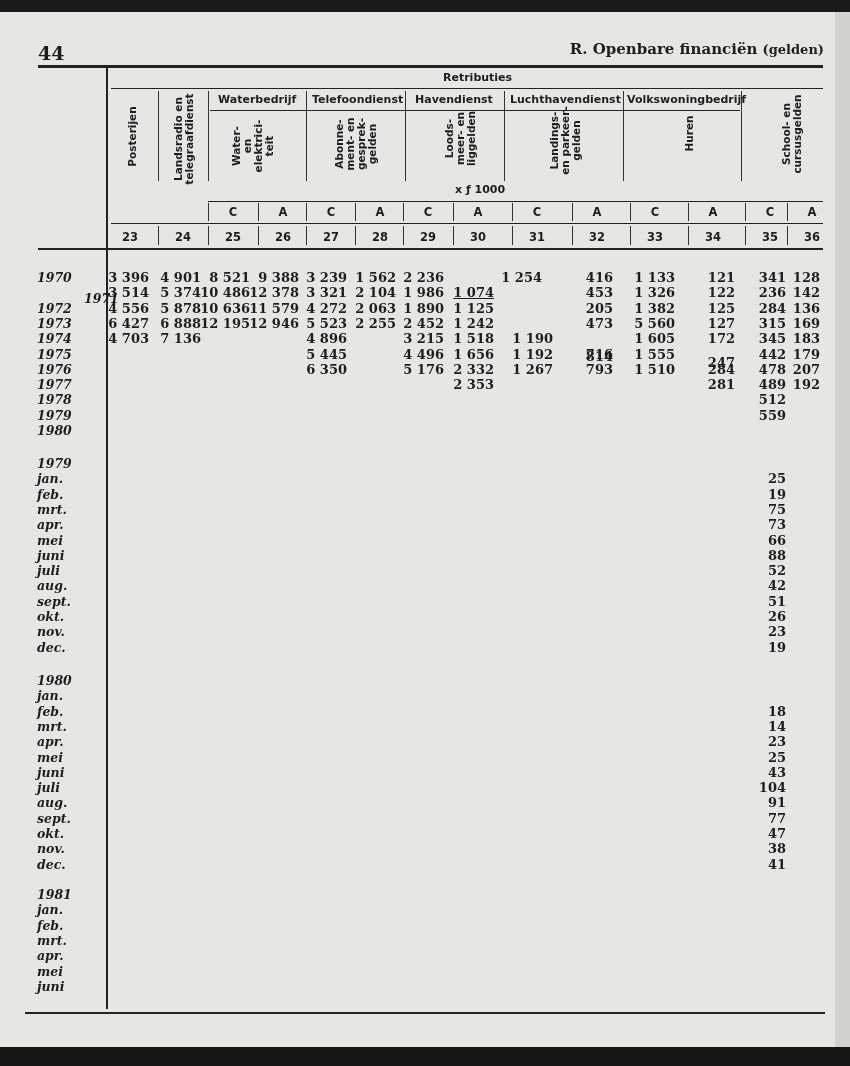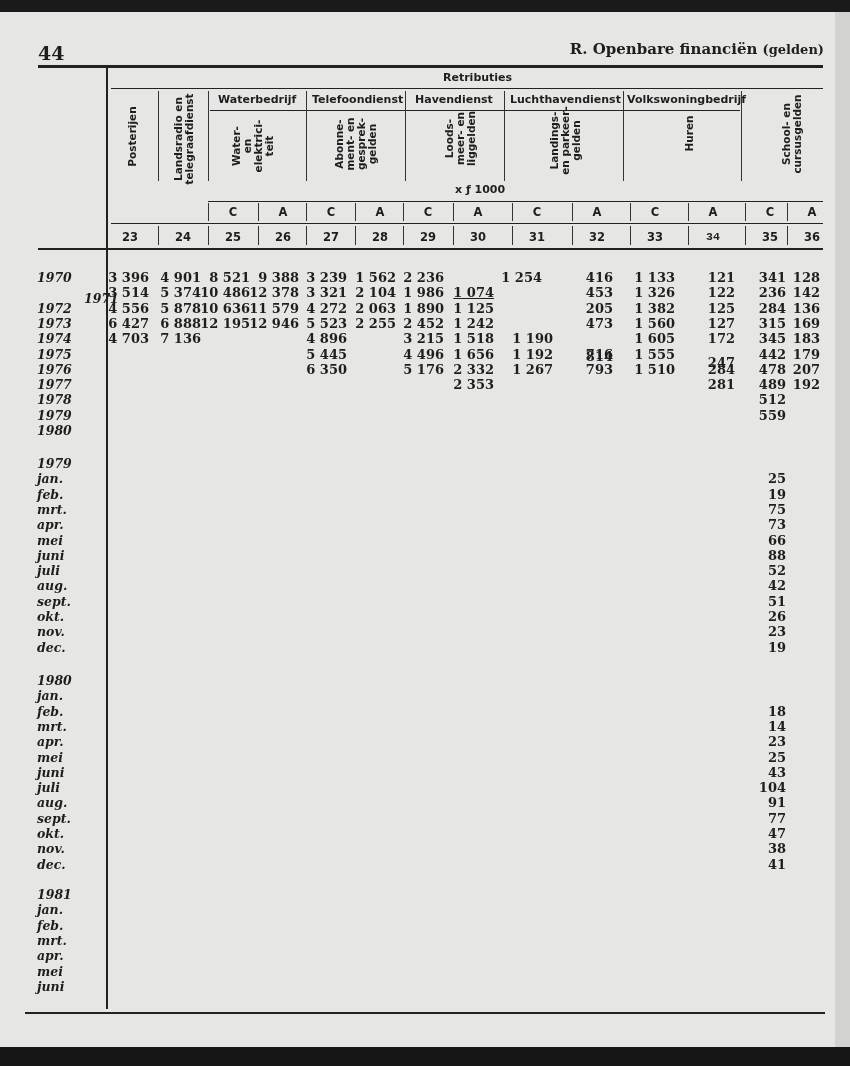--- a/index.html
+++ b/index.html
@@ -123,21 +123,21 @@
     <div class="cell" style="left: 413px; top: 230px; width: 30px;">29</div>
     <div class="vline" style="left: 403px; top: 226px; height: 19px;"></div>
     <div class="cell" style="left: 463px; top: 230px; width: 30px;">30</div>
     <div class="vline" style="left: 453px; top: 226px; height: 19px;"></div>
     <div class="cell" style="left: 522px; top: 230px; width: 30px;">31</div>
     <div class="vline" style="left: 512px; top: 226px; height: 19px;"></div>
     <div class="cell" style="left: 582px; top: 230px; width: 30px;">32</div>
     <div class="vline" style="left: 572px; top: 226px; height: 19px;"></div>
     <div class="cell" style="left: 640px; top: 230px; width: 30px;">33</div>
     <div class="vline" style="left: 630px; top: 226px; height: 19px;"></div>
-    <div class="cell" style="left: 698px; top: 230px; width: 30px; font-family: Liberation Mono, monospace;">34</div>
+    <div class="cell" style="left: 698px; top: 230px; width: 30px;">34</div>
     <div class="vline" style="left: 688px; top: 226px; height: 19px;"></div>
     <div class="cell" style="left: 755px; top: 230px; width: 30px;">35</div>
     <div class="vline" style="left: 745px; top: 226px; height: 19px;"></div>
     <div class="cell" style="left: 797px; top: 230px; width: 30px;">36</div>
     <div class="vline" style="left: 787px; top: 226px; height: 19px;"></div>
   </div>
 <div id="body">
     <div class="rowlbl" style="top: 270px;">1970</div>
     <div class="rowlbl" style="top: 291px; margin-left: 47px;">1971</div>
     <div class="rowlbl" style="top: 300.6px;">1972</div>
@@ -199,21 +199,21 @@
     <div class="num" style="left: 543px; width: 70px; top: 270px;">416</div>
     <div class="num" style="left: 543px; width: 70px; top: 285.3px;">453</div>
     <div class="num" style="left: 543px; width: 70px; top: 300.6px;">205</div>
     <div class="num" style="left: 543px; width: 70px; top: 315.9px;">473</div>
     <div class="num" style="left: 543px; width: 70px; top: 349px;">814</div>
     <div class="num" style="left: 543px; width: 70px; top: 346.5px;">716</div>
     <div class="num" style="left: 543px; width: 70px; top: 361.8px;">793</div>
     <div class="num" style="left: 605px; width: 70px; top: 270px;">1 133</div>
     <div class="num" style="left: 605px; width: 70px; top: 285.3px;">1 326</div>
     <div class="num" style="left: 605px; width: 70px; top: 300.6px;">1 382</div>
-    <div class="num" style="left: 605px; width: 70px; top: 315.9px;">1 560</div>
+    <div class="num" style="left: 605px; width: 70px; top: 315.9px;">5 560</div>
     <div class="num" style="left: 605px; width: 70px; top: 331.2px;">1 605</div>
     <div class="num" style="left: 605px; width: 70px; top: 346.5px;">1 555</div>
     <div class="num" style="left: 605px; width: 70px; top: 361.8px;">1 510</div>
     <div class="num" style="left: 665px; width: 70px; top: 270px;">121</div>
     <div class="num" style="left: 665px; width: 70px; top: 285.3px;">122</div>
     <div class="num" style="left: 665px; width: 70px; top: 300.6px;">125</div>
     <div class="num" style="left: 665px; width: 70px; top: 315.9px;">127</div>
     <div class="num" style="left: 665px; width: 70px; top: 331.2px;">172</div>
     <div class="num" style="left: 665px; width: 70px; top: 355px;">247</div>
     <div class="num" style="left: 665px; width: 70px; top: 361.8px;">284</div>

